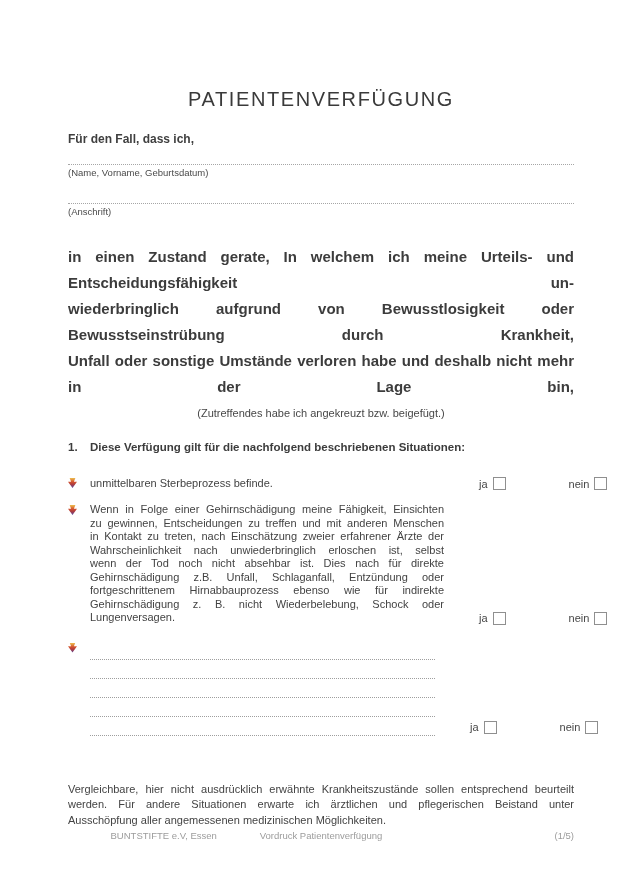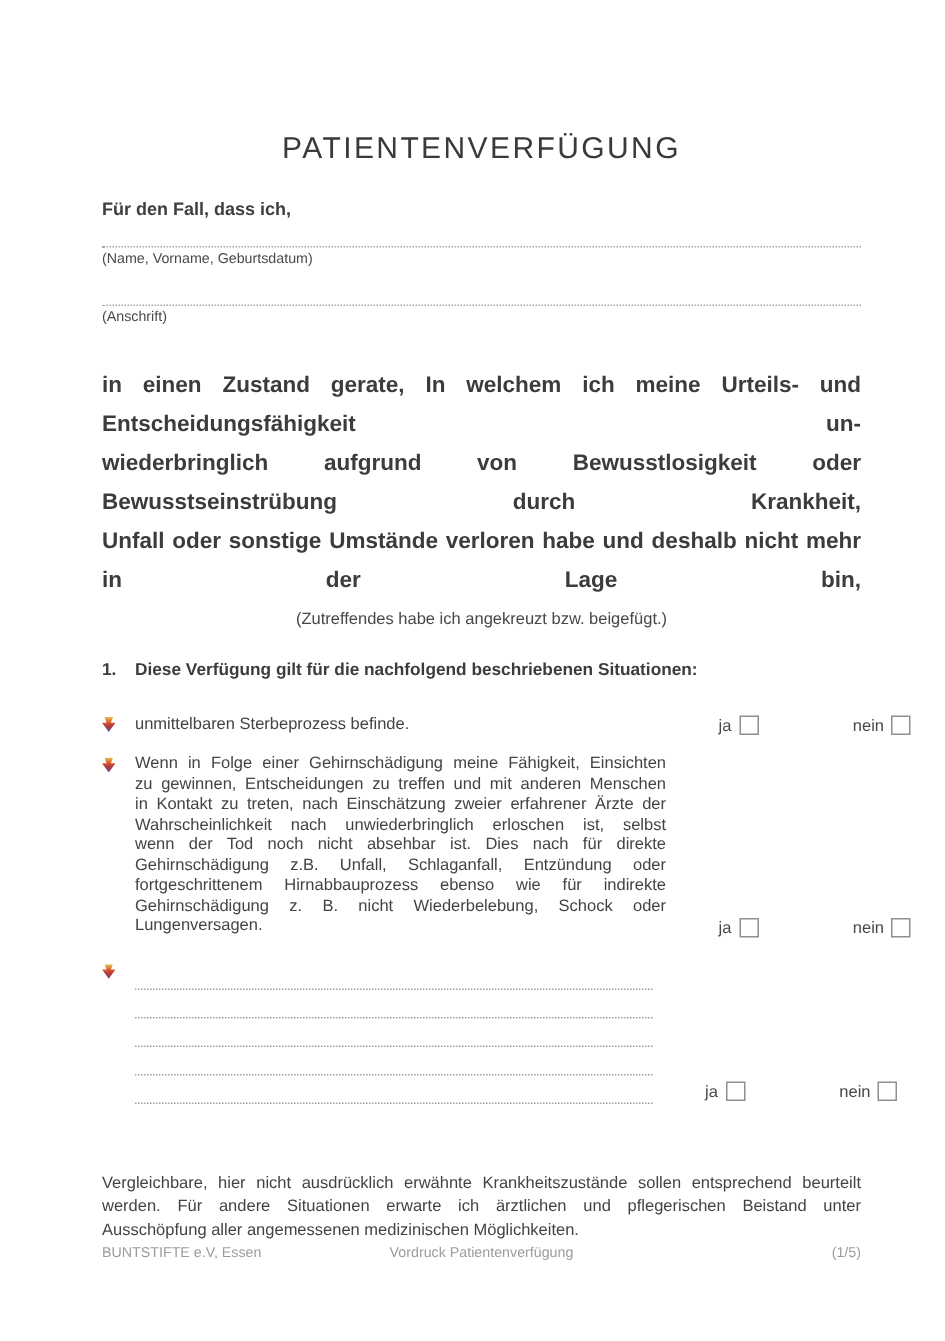--- a/index.html
+++ b/index.html
@@ -38,28 +38,28 @@
   .situation.first .situation-text .jline{line-height:14px;}
   .situation.second .situation-text .jline{line-height:13.5px;}
   .blank-lines{flex:0 0 345px;}
   .blank-lines .dline{height:18px;border-bottom:1px dotted #9e9e9e;}
   .jn-group{margin-left:auto;display:flex;align-items:center;font-size:11px;color:#474747;margin-bottom:0;}
   .jn-group .cb{
     display:inline-block;width:13px;height:13px;border:1px solid #8f8f8f;
     background:#ffffff;margin-left:5px;box-sizing:border-box;
   }
   .jn-group .nein-wrap{margin-left:28px;}
-  .jn-pair{display:flex;align-items:flex-end;padding-left:35px;}
+  .jn-pair{display:flex;align-items:center;padding-left:35px;}
   .closing-para{margin-top:46px;font-size:11px;color:#434343;}
   .closing-para .jline{line-height:15.5px;}
   .footer{
     position:absolute;left:68px;right:56px;top:830px;
     display:flex;font-size:9.5px;color:#9c9c9c;line-height:12px;
   }
-  .footer .f-left{flex:1;text-align:left;}
+  .footer .f-left{flex:1;text-align:right;}
   .footer .f-center{flex:1.4;text-align:center;}
   .footer .f-right{flex:1;text-align:right;}
 </style>
 </head>
 <body>
 
 <div class="page">
 
   <h1 class="doc-title">PATIENTENVERFÜGUNG</h1>
 

